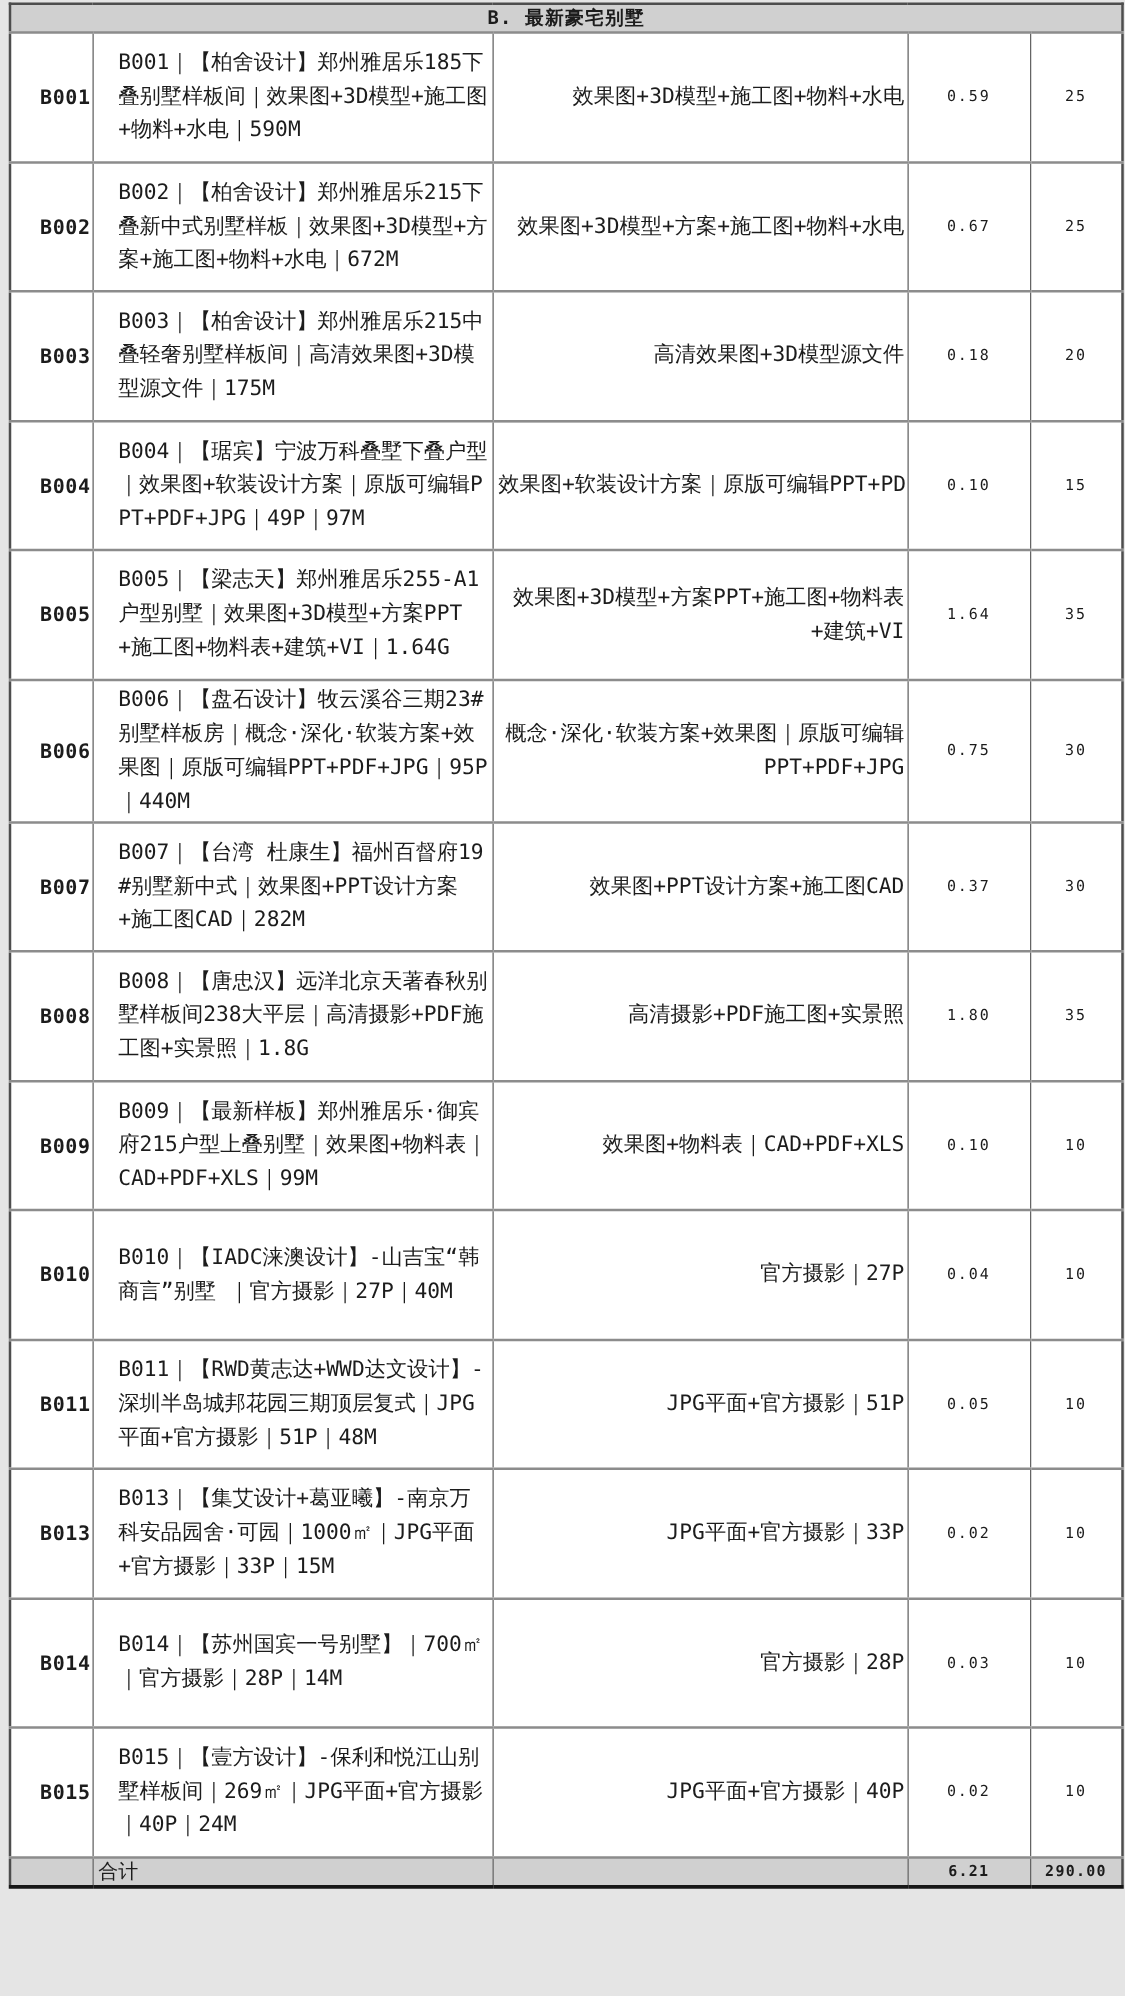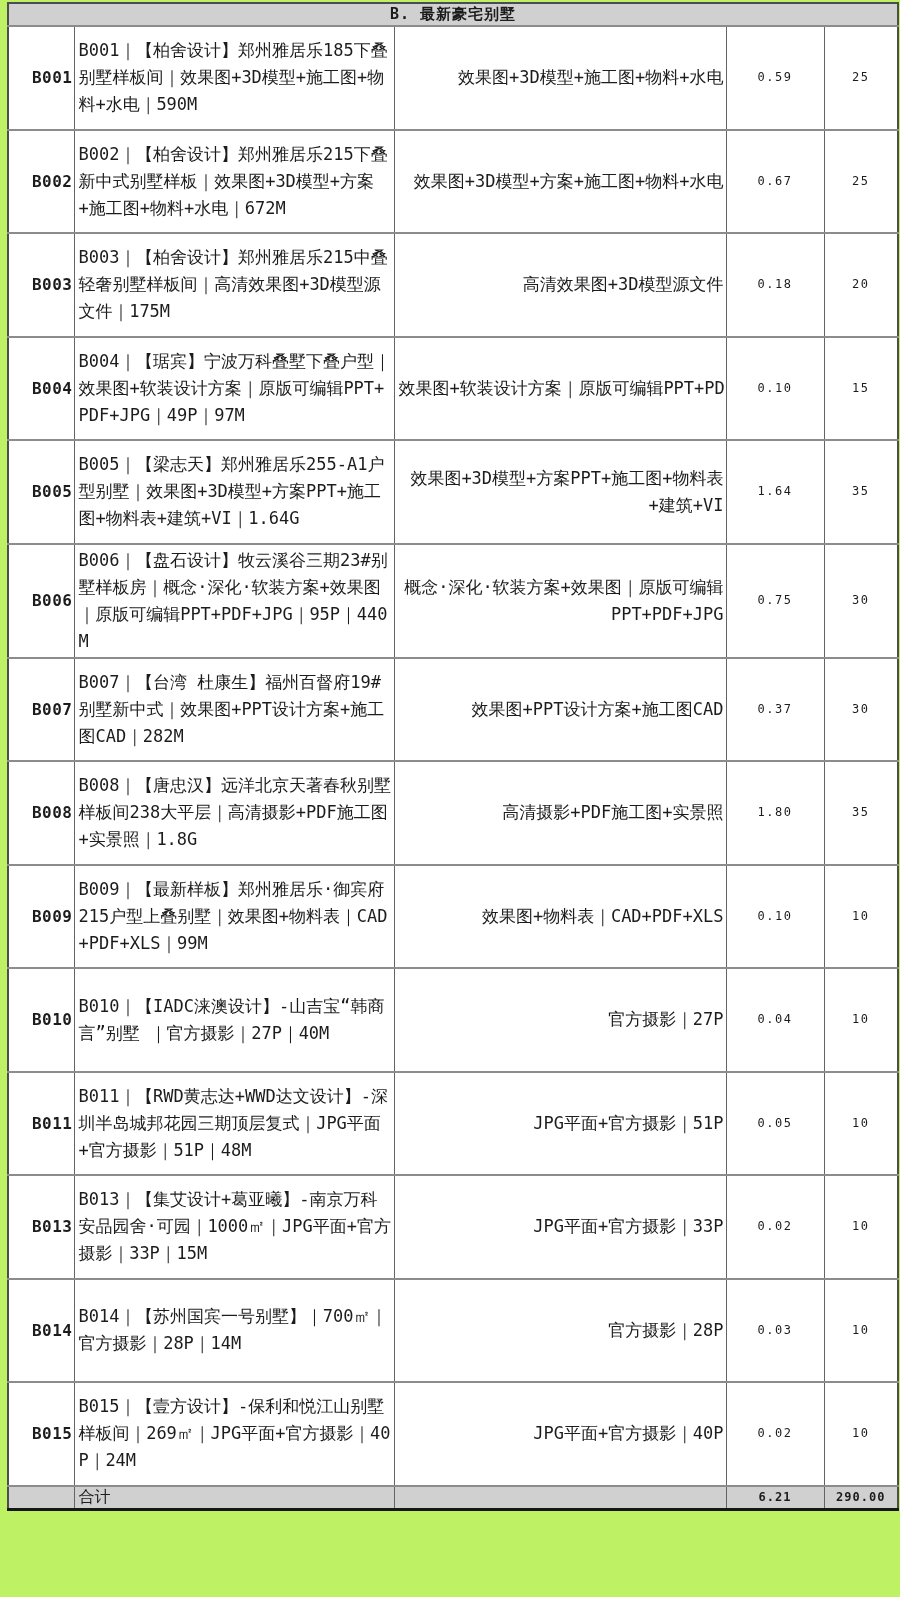--- a/index.html
+++ b/index.html
@@ -1,21 +1,21 @@
 <!DOCTYPE html>
 <html><head>
 <meta charset="utf-8">
 <style>
   html,body{margin:0;padding:0;}
   body{
     width:900px;height:1597px;overflow:hidden;background:#ffffff;
     font-family:"DejaVu Sans Mono","DejaVu Sans",sans-serif;
     color:#1c1c1c;
   }
-  .page{position:relative;width:900px;height:1597px;background:#bef264;}
+  .page{position:relative;width:900px;height:1597px;background:#e5e5e5;}
   .sheet{position:absolute;left:7px;top:2px;width:890px;}
   table{
     border-collapse:collapse;table-layout:fixed;width:890px;
     border:2px solid #4d4d4d;
   }
   col.w-id{width:66px;}
   col.w-desc{width:320px;}
   col.w-sum{width:332px;}
   col.w-size{width:98px;}
   col.w-price{width:74px;}
@@ -27,21 +27,21 @@
     padding:1px 0;letter-spacing:1px;
   }
   tbody tr{height:103.5px;}
   tbody td{
     border-left:1px solid #646464;border-right:1px solid #646464;
     border-top:2px solid #8c8c8c;border-bottom:2px solid #8c8c8c;
     vertical-align:middle;font-size:17px;line-height:27px;
     background:#ffffff;
   }
   .c-id{text-align:right;font-size:16px;letter-spacing:0.5px;font-weight:bold;}
-  .c-desc{padding:2px 2px 2px 4px;word-break:break-all;text-align:left;}
+  .c-desc{padding:2px 2px 2px 20px;word-break:break-all;text-align:left;}
   .c-sum{padding:2px 2px 2px 4px;word-break:break-all;text-align:right;}
   .c-sum.clip{white-space:nowrap;overflow:hidden;}
   .c-size,.c-price{text-align:center;font-size:12px;letter-spacing:1.5px;}
 
   tfoot tr{height:21px;}
   tfoot td{
     background:#d0d0d0;font-size:16px;
     border-left:1px solid #646464;border-right:1px solid #646464;
     border-top:1px solid #3a3a3a;border-bottom:3px solid #171717;
     vertical-align:middle;

